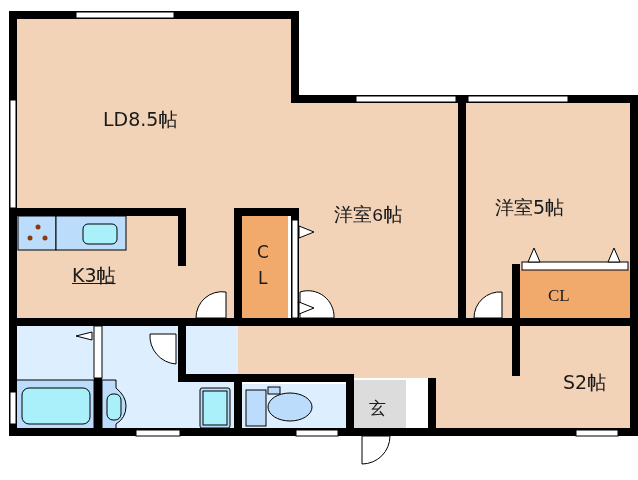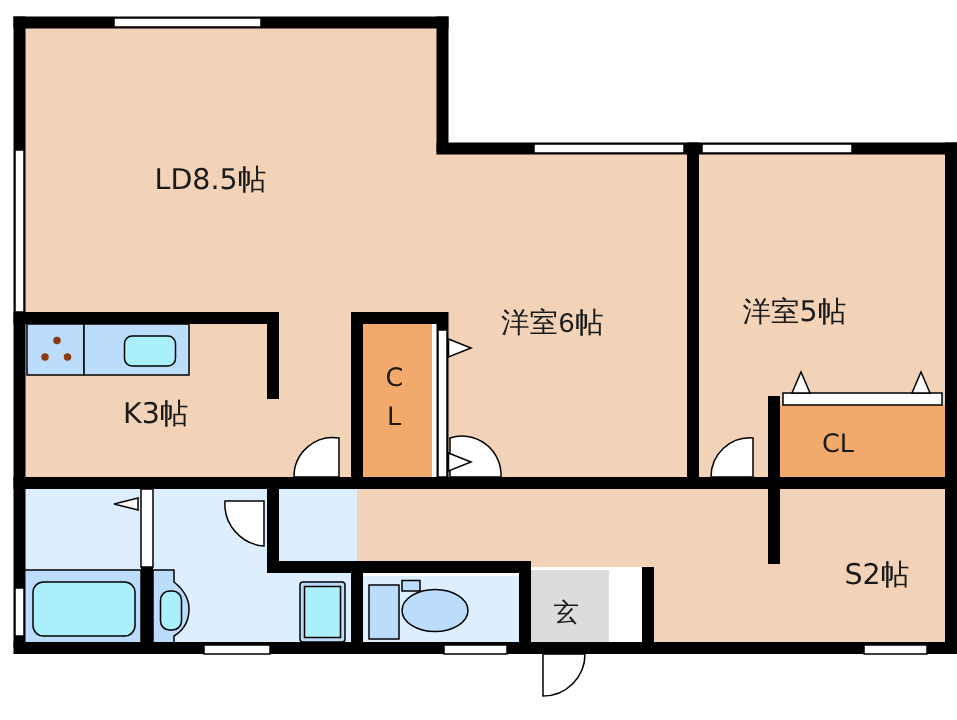--- a/index.html
+++ b/index.html
@@ -96,20 +96,20 @@
     <rect x="94" y="326" width="8" height="52"></rect>
     <polygon points="299,226 314,232 299,238"></polygon>
     <polygon points="299,302 314,308 299,314"></polygon>
     <polygon points="528,262 534,248 540,262"></polygon>
     <polygon points="608,262 614,248 620,262"></polygon>
     <polygon points="92,332 76,336 92,340"></polygon>
   </g>
 </svg>
 
 <div class="lbl" style="left:103px;top:107px;">LD8.5帖</div>
-<div class="lbl" style="left:82px;top:263px;">K3帖</div>
+<div class="lbl" style="left:72px;top:263px;text-decoration:underline;">K3帖</div>
 <div class="lbl" style="left:334px;top:202px;font-family:Liberation Mono, monospace;">洋室6帖</div>
 <div class="lbl" style="left:495px;top:180px;margin-top:15px;">洋室5帖</div>
 <div class="lbl" style="left:563px;top:370px;">S2帖</div>
 <div class="lbl lbl-sm" style="left:369px;top:397px;">玄</div>
 <div class="lbl lbl-sm" style="left:257px;top:242px;">C</div>
 <div class="lbl lbl-sm" style="left:258px;top:268px;">L</div>
-<div class="lbl lbl-sm" style="left:548px;top:286px;">CL</div>
+<div class="lbl lbl-sm" style="left:548px;top:286px;font-family:Liberation Serif, serif;">CL</div>
 
 </body></html>

